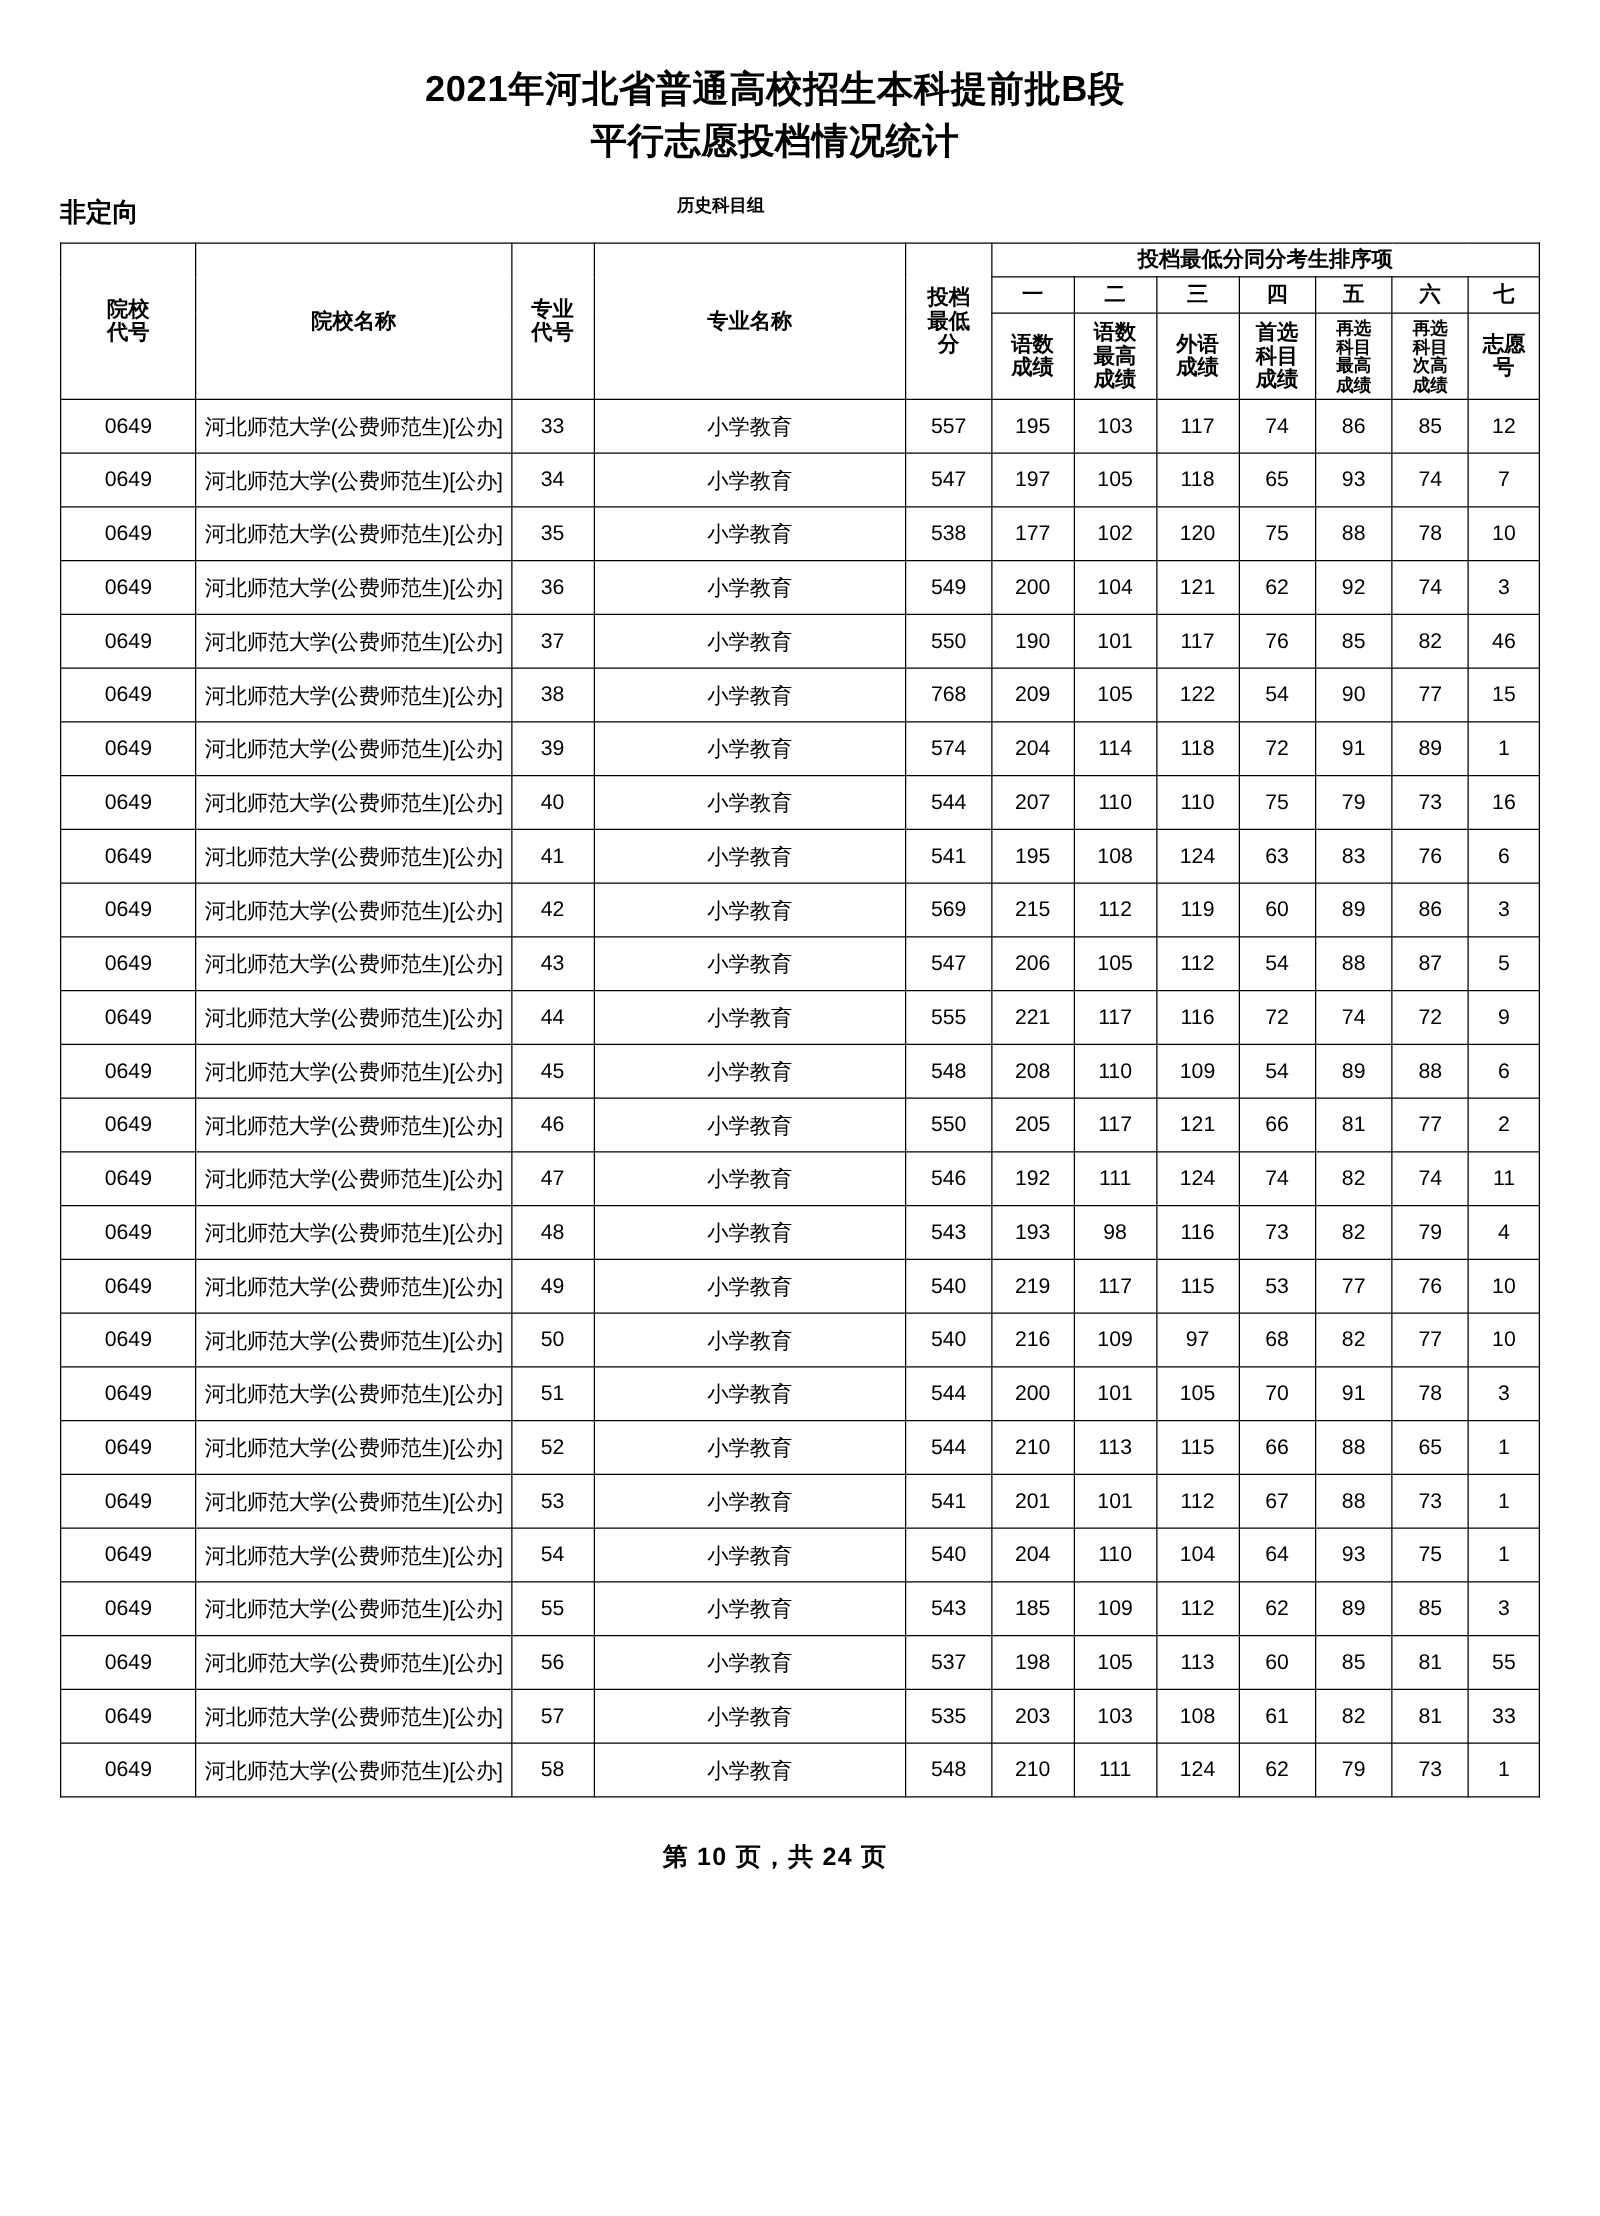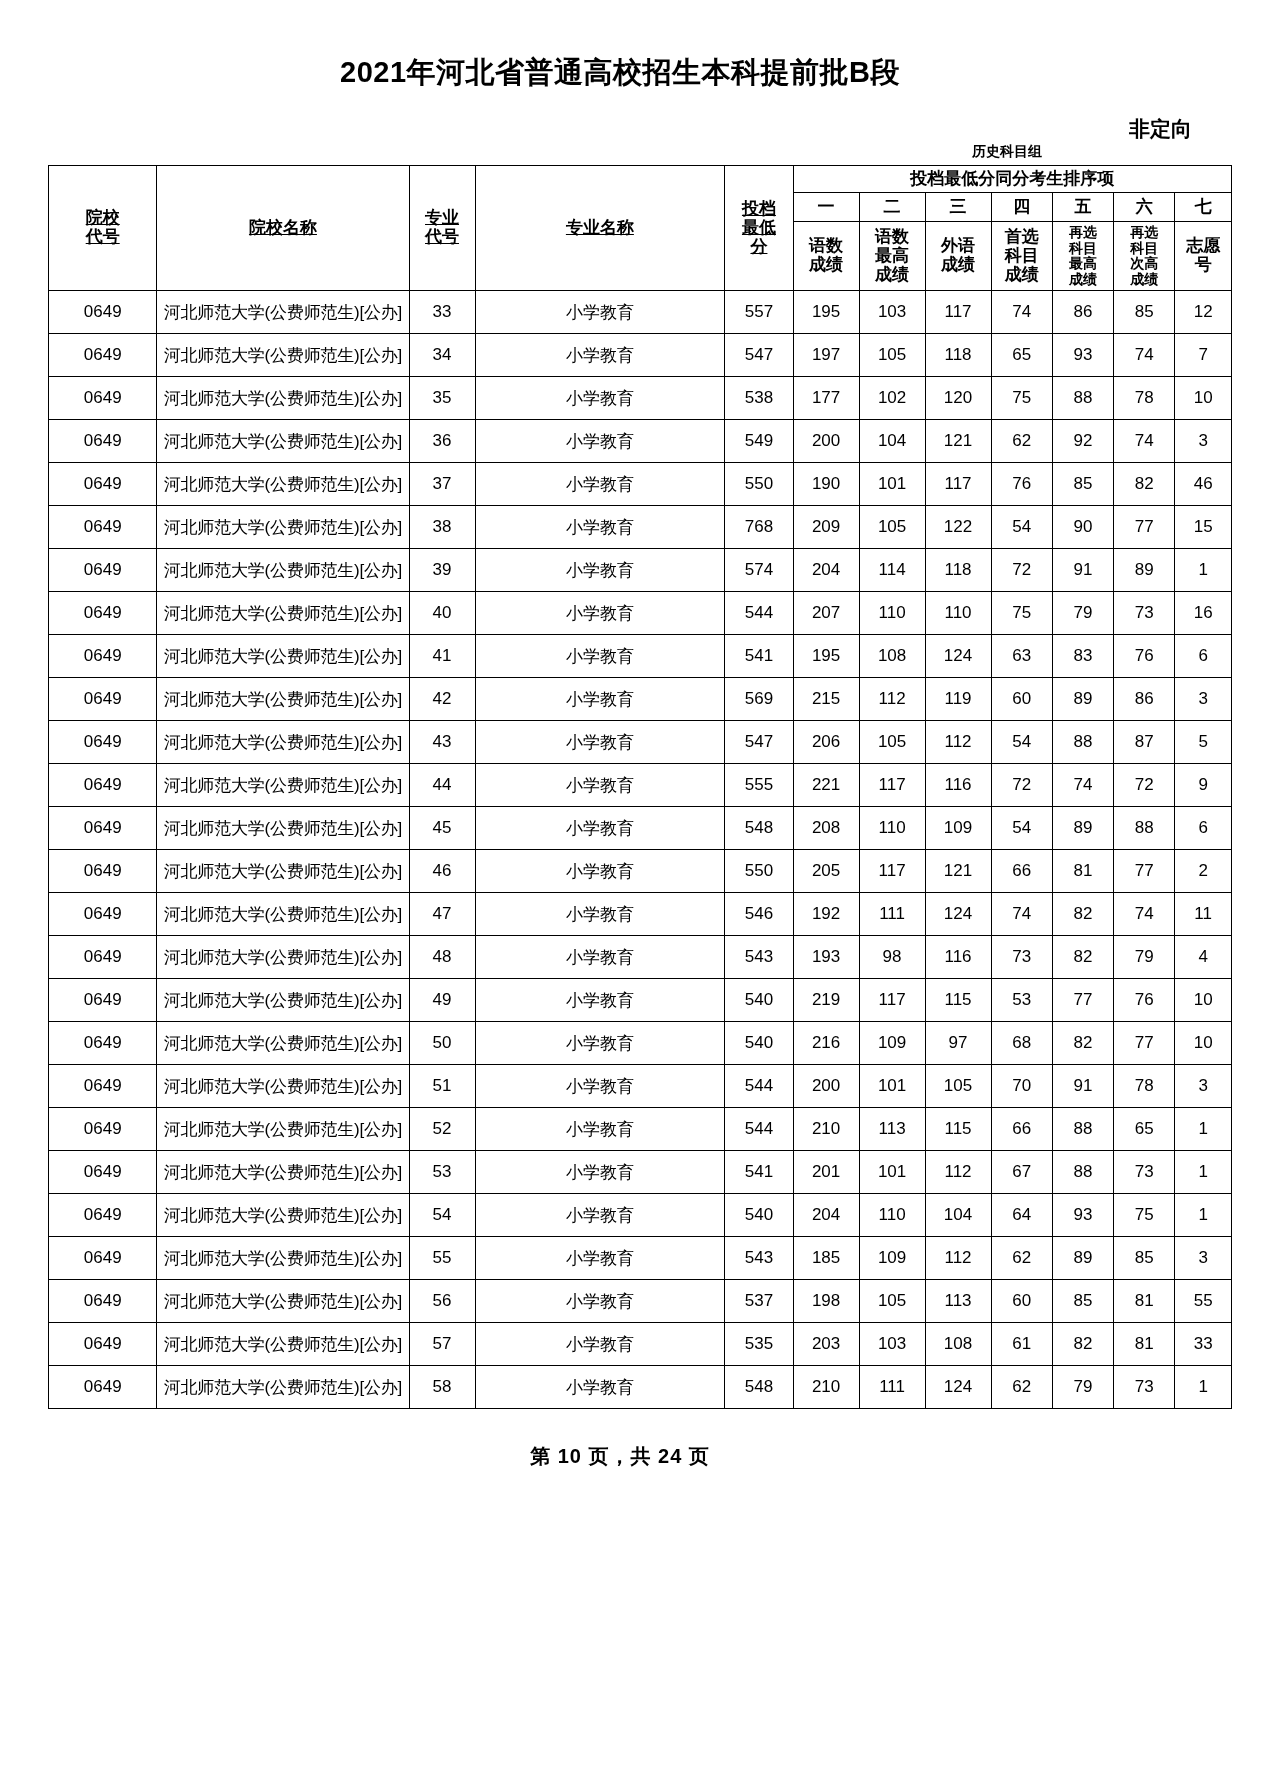--- a/index.html
+++ b/index.html
@@ -27,25 +27,23 @@
     text-align: center;
   }
   .title-line {
     font-size: 29px;
     font-weight: bold;
     line-height: 1.42;
     letter-spacing: 0.5px;
   }
   .subtitle-row {
     display: flex;
-    align-items: flex-end;
     margin-top: 22px;
-    margin-bottom: 20px;
+    margin-bottom: 8px;
     height: 30px;
-    flex-direction: column;
   }
   .subtitle-left {
     font-size: 21px;
     font-weight: bold;
     flex: 0 0 auto;
   }
   .subtitle-right {
     font-size: 14px;
     font-weight: bold;
     flex: 1 1 auto;
@@ -84,21 +82,20 @@
   .hdr-sub {
     height: 68px;
     font-size: 16px;
     font-weight: bold;
     line-height: 1.08;
   }
   .hdr-tall {
     font-size: 18px;
     font-weight: bold;
     line-height: 1.18;
-    text-decoration: underline;
   }
   .hdr-sub span, .hdr-tall span {
     display: block;
   }
   .hdr-sub.small span {
     font-size: 14px;
   }
   tbody td {
     height: 42px;
     font-size: 19px;
@@ -143,20 +140,21 @@
   col.w-s6       { width: 52px; }
   col.w-s7       { width: 48px; }
 </style>
 </head>
 <body>
 
 <div class="page">
 
   <div class="title-block">
     <div class="title-line">2021年河北省普通高校招生本科提前批B段</div>
+    <div class="title-line">平行志愿投档情况统计</div>
   </div>
 
   <div class="subtitle-row">
     <div class="subtitle-left">非定向</div>
     <div class="subtitle-right">历史科目组</div>
   </div>
 
   <table class="stat">
     <colgroup>
       <col class="w-code">

